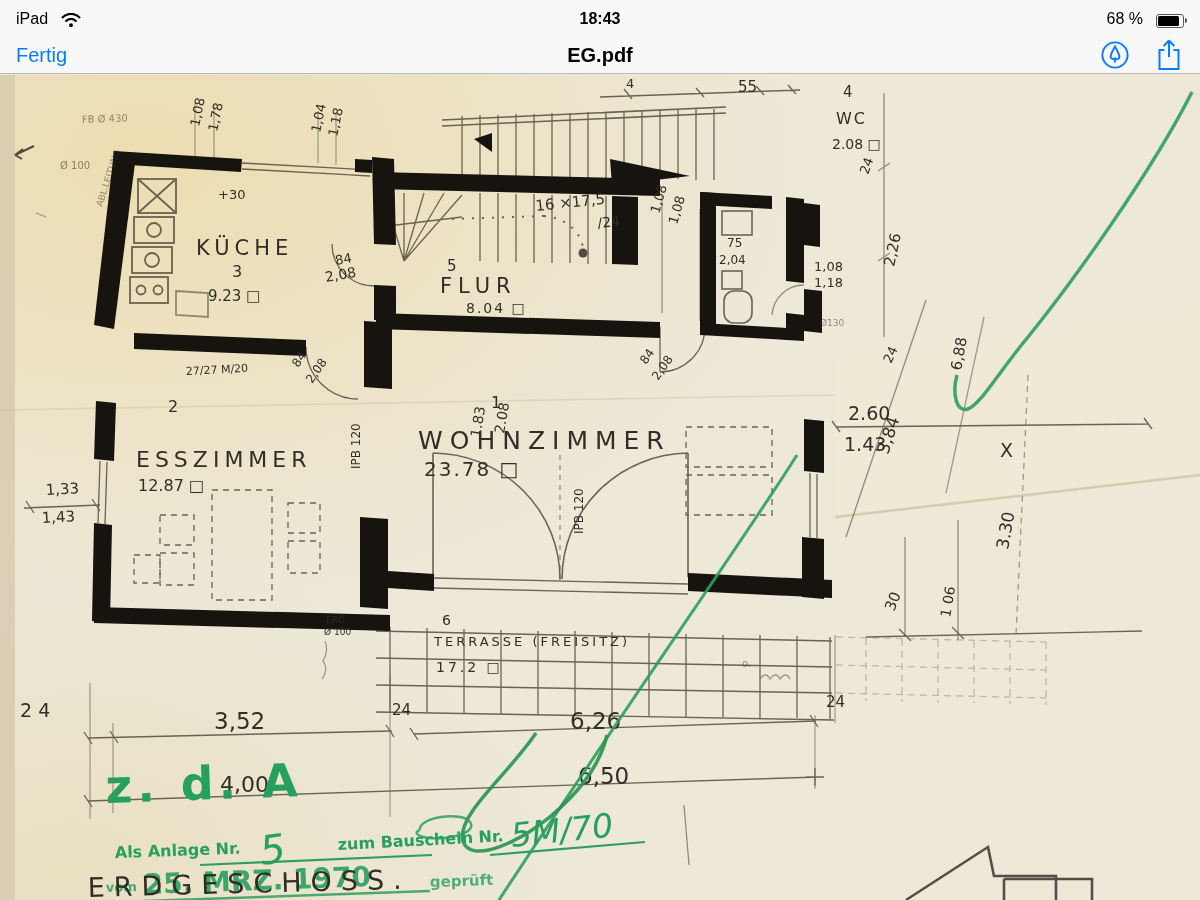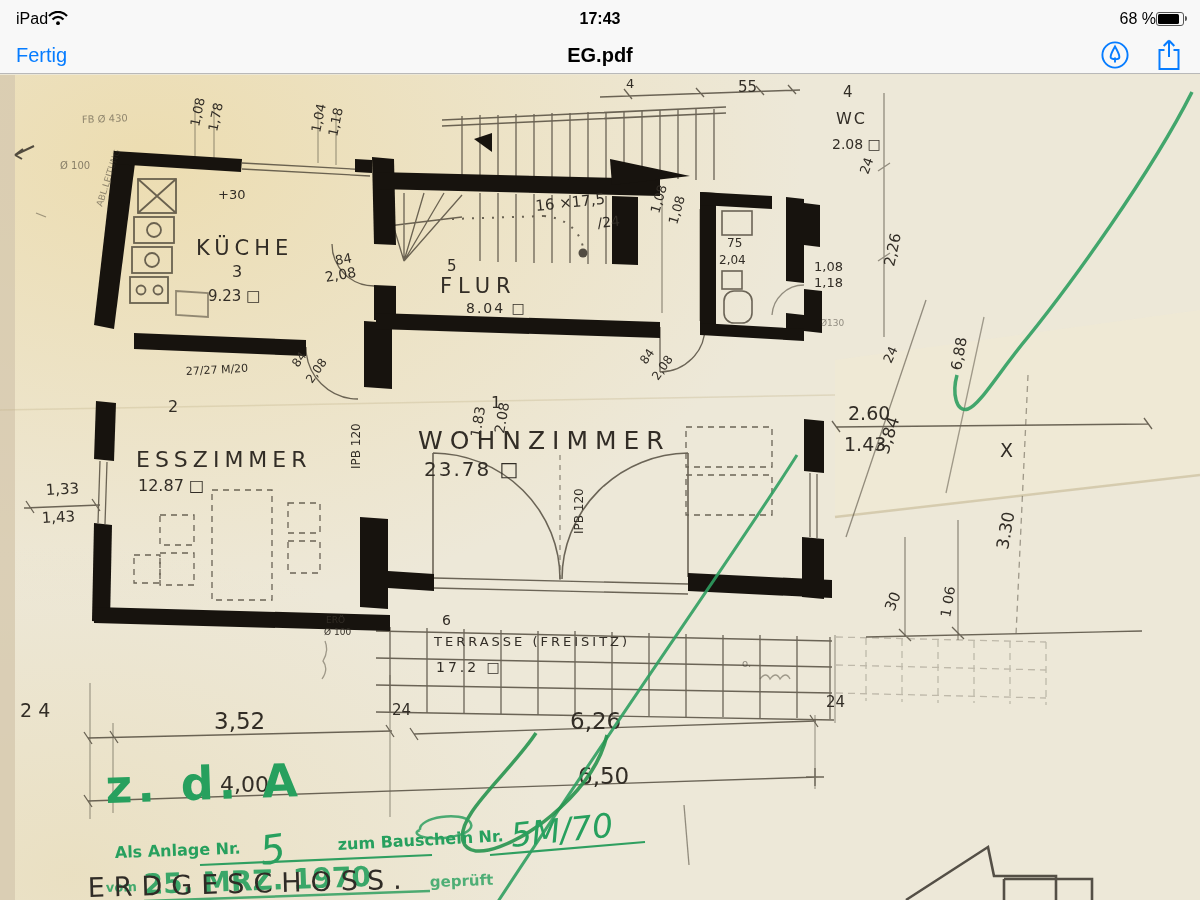--- a/index.html
+++ b/index.html
@@ -1,18 +1,18 @@
 <!DOCTYPE html>
 <html><head>
 <meta charset="utf-8">
 <style>
   html,body{margin:0;padding:0;background:#000;}
   .screen{position:relative;width:1200px;height:900px;overflow:hidden;background:#ece7d6;font-family:"Liberation Sans","DejaVu Sans",sans-serif;}
   .status-bar{position:absolute;top:0;left:0;width:1200px;height:37px;background:#f8f8f8;display:flex;align-items:center;justify-content:space-between;padding:0 16px;box-sizing:border-box;font-size:16px;color:#000;}
-  .sb-left,.sb-right{display:flex;align-items:center;gap:0;width:200px;}
+  .sb-left,.sb-right{display:flex;align-items:flex-end;gap:13px;width:200px;}
   .sb-right{justify-content:flex-end;}
   .sb-carrier{font-weight:500;}
   .sb-time{font-weight:600;position:absolute;left:0;right:0;text-align:center;pointer-events:none;}
   .battery{width:26px;height:12px;border:1px solid #555;border-radius:3px;position:relative;display:inline-block;}
   .battery .fill{position:absolute;top:1px;left:1px;bottom:1px;width:21px;background:#000;border-radius:1.5px;}
   .battery .nub{position:absolute;right:-4px;top:3px;width:2.5px;height:5px;background:#555;border-radius:0 2px 2px 0;}
   .nav-bar{position:absolute;top:37px;left:0;width:1200px;height:37px;background:#f8f8f8;border-bottom:1px solid #b9b9b9;display:flex;align-items:center;box-sizing:border-box;padding:0 16px;}
   .nav-done{color:#067cff;font-size:20px;cursor:pointer;}
   .nav-title{position:absolute;left:0;right:0;text-align:center;font-size:20px;font-weight:700;color:#000;pointer-events:none;}
   .nav-icons{margin-left:auto;display:flex;align-items:center;gap:24px;}
@@ -28,21 +28,21 @@
 
   <div class="status-bar">
     <div class="sb-left">
       <span class="sb-carrier">iPad</span>
       <svg width="20" height="15" viewBox="0 0 20 15">
         <path d="M1,5 C6,-0.5 14,-0.5 19,5" fill="none" stroke="#000" stroke-width="2.2"></path>
         <path d="M4.5,8.5 C8,5 12,5 15.5,8.5" fill="none" stroke="#000" stroke-width="2.2"></path>
         <circle cx="10" cy="12.2" r="1.9" fill="#000"></circle>
       </svg>
     </div>
-    <div class="sb-time">17:43</div>
+    <div class="sb-time">18:43</div>
     <div class="sb-right">
       <span>68 %</span>
       <span class="battery">
           <span class="fill"></span>
           <span class="nub"></span>
         </span>
     </div>
   </div>
 
   <div class="nav-bar">

